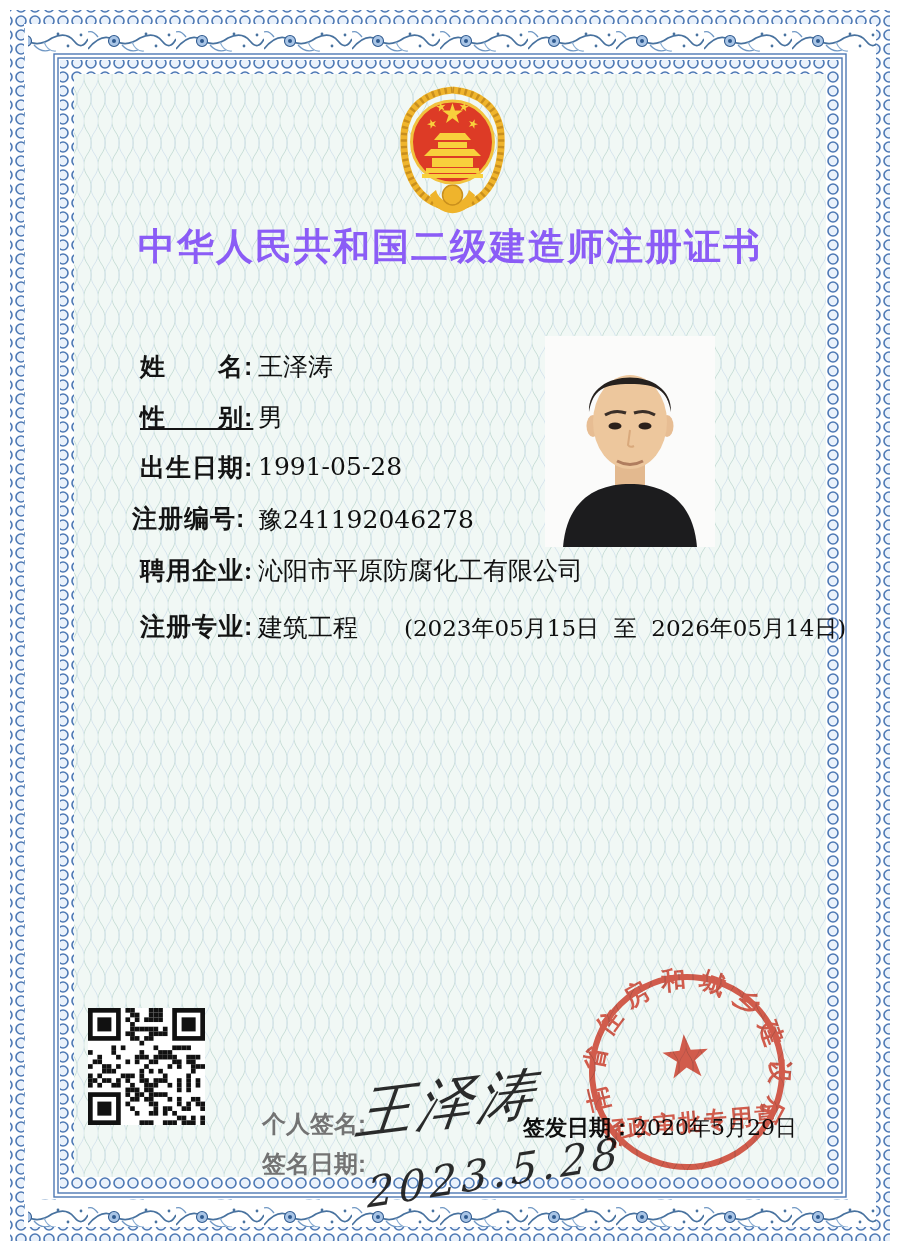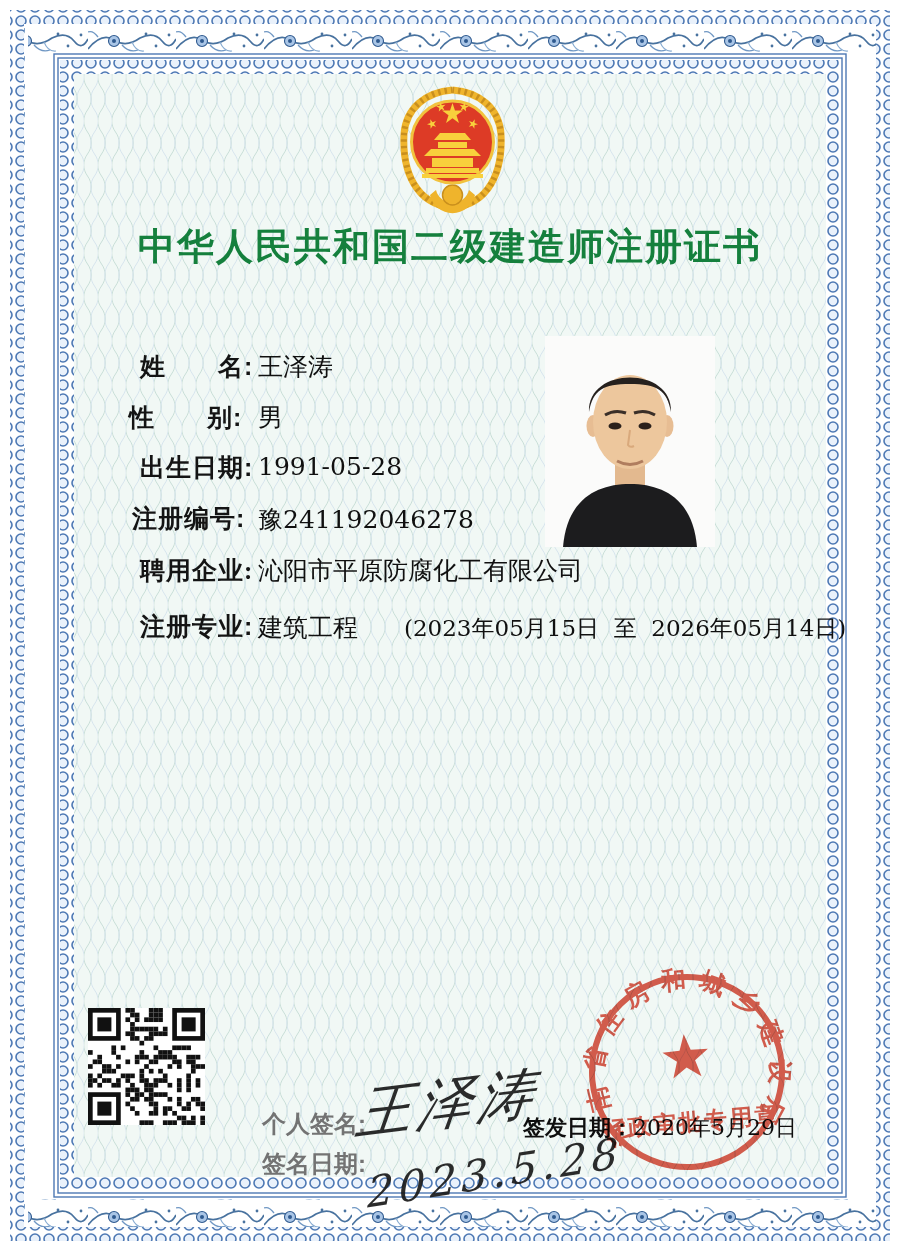--- a/index.html
+++ b/index.html
@@ -1,21 +1,21 @@
 <!DOCTYPE html>
 <html><head>
 <meta charset="utf-8">
 <style>
   html,body{margin:0;padding:0;background:#888;}
   .page{position:relative;width:900px;height:1251px;background:#ffffff;overflow:hidden;
         font-family:"Liberation Sans","DejaVu Sans",sans-serif;}
   .layer{position:absolute;left:0;top:0;width:900px;height:1251px;}
   .abs{position:absolute;}
   .title{left:76px;top:222px;width:748px;text-align:center;
-         font-size:37px;font-weight:700;letter-spacing:2px;color:#15803d;}
+         font-size:37px;font-weight:700;letter-spacing:2px;color:#8b5cf6;}
   .field-label{font-size:25px;font-weight:700;color:#141414;letter-spacing:1px;white-space:pre;}
   .field-value{font-size:25px;color:#101010;font-family:"DejaVu Serif","Liberation Serif",serif;white-space:pre;}
   .period{font-size:23px;text-align:center;}
   .sig-label{font-size:24px;font-weight:700;color:#737373;}
   .issuer{font-weight:700;color:#0e0e0e;text-align:center;}
   .issue-date{font-size:22px;color:#0e0e0e;font-weight:700;}
   .issue-date .dt{font-weight:400;font-family:"DejaVu Serif","Liberation Serif",serif;}
   .handwriting{font-family:"DejaVu Serif","Liberation Serif",serif;font-style:italic;color:#1a1a1a;white-space:nowrap;}
   .hw-name{font-size:56px;letter-spacing:5px;transform:rotate(-7deg) skewX(-14deg);opacity:.92;}
   .hw-date{font-size:42px;letter-spacing:5px;transform:rotate(-9deg) skewX(-10deg);opacity:.92;}
@@ -111,21 +111,21 @@
     <rect x="26" y="90" width="61" height="4" fill="#f8d03c"></rect>
   </svg>
 
   <div class="abs title">中华人民共和国二级建造师注册证书</div>
 
   <div>
     <span class="abs field-label" style="left:140px;top:350px;">姓　　名:</span>
     <span class="abs field-value" style="left:258px;top:350px;">王泽涛</span>
   </div>
   <div>
-    <span class="abs field-label" style="left:129px;top:401px;">性　　别:</span>
+    <span class="abs field-label" style="left:140px;top:401px;text-decoration:underline;">性　　别:</span>
     <span class="abs field-value" style="left:258px;top:401px;">男</span>
   </div>
   <div>
     <span class="abs field-label" style="left:140px;top:451px;">出生日期:</span>
     <span class="abs field-value" style="left:258px;top:452px;">1991-05-28</span>
   </div>
   <div>
     <span class="abs field-label" style="left:132px;top:502px;">注册编号:</span>
     <span class="abs field-value" style="left:258px;top:503px;">豫241192046278</span>
   </div>

